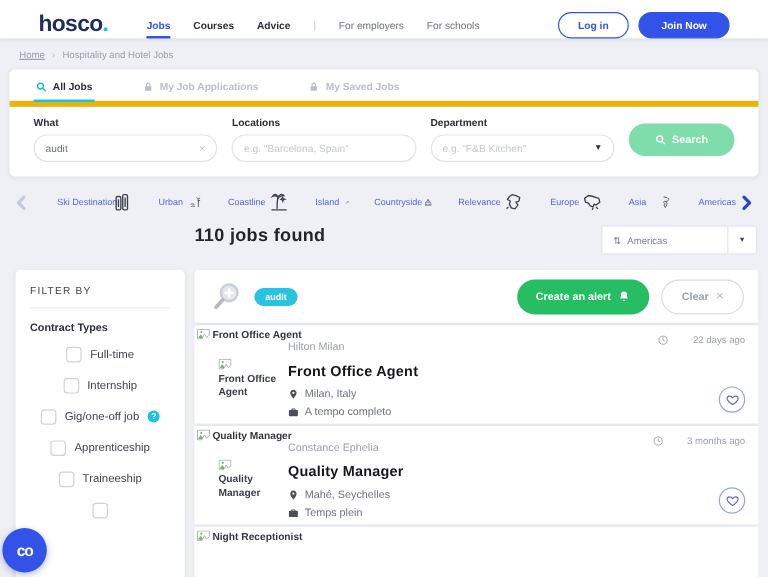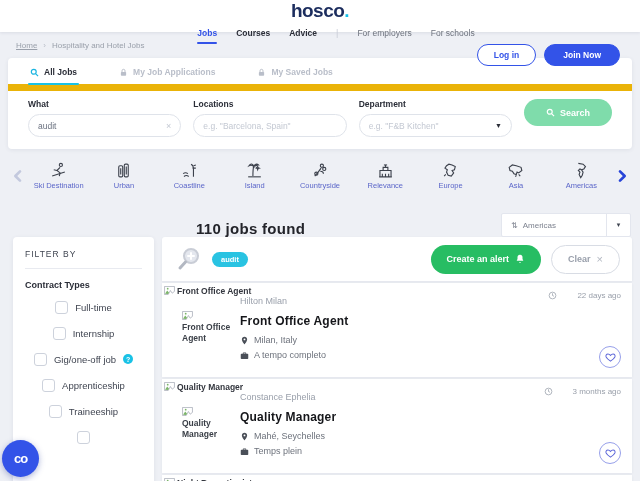--- a/index.html
+++ b/index.html
@@ -5,22 +5,22 @@
   * { margin:0; padding:0; box-sizing:border-box; }
   html,body { width:640px; height:481px; overflow:hidden; }
   body {
     font-family:"Liberation Sans","DejaVu Sans",sans-serif;
     background:#eef0f5; color:#26282e; position:relative;
   }
   svg { display:block; }
 
   
   .navbar {
-    height:32px; background:#fff; display:flex; align-items:center;
-    padding:0 20px; box-shadow:0 1px 3px rgba(40,50,90,.10); position:relative; z-index:5;flex-direction:column;
+    height:32px; background:#fff; display:flex; align-items:flex-end;
+    padding:0 32px; box-shadow:0 1px 3px rgba(40,50,90,.10); position:relative; z-index:5;
   }
   .logo { font-size:19px; font-weight:800; color:#1c2d5e; letter-spacing:-.5px; }
   .logo .dot { color:#16c0e8; }
   .nav-links { display:flex; align-items:center; gap:19px; margin-left:32px; }
   .nav-link { font-size:8.5px; font-weight:700; color:#2b2e38; text-decoration:none; position:relative; padding:6px 0; }
   .nav-link.muted { color:#6d727d; font-weight:400; }
   .nav-link.active { color:#3353e8; }
   .nav-link.active::after {
     content:""; position:absolute; left:0; right:0; bottom:0; height:2.5px; background:#3353e8; border-radius:2px;
   }
@@ -33,28 +33,28 @@
   
   .breadcrumb { height:26px; display:flex; align-items:center; gap:6px; padding:0 16px; font-size:8px; color:#9aa0ab; }
   .breadcrumb .home { text-decoration:underline; color:#9aa0ab; }
   .breadcrumb .sep { color:#b7bcc6; }
 
   
   .search-card {
     margin:0 8px; background:#fff; border-radius:4px;
     box-shadow:0 1px 4px rgba(40,50,90,.08);
   }
-  .tabs { display:flex; gap:38px; padding:0 20px; border-bottom:7px solid #eab308; }
+  .tabs { display:flex; gap:38px; padding:0 20px; border-bottom:5px solid #eab308; }
   .tab { display:flex; align-items:center; gap:5px; font-size:8.5px; font-weight:700; color:#b9bec9; padding:9px 2px 7px; position:relative; cursor:pointer; }
   .tab.active { color:#2b2e38; }
   .tab.active::after { content:""; position:absolute; left:0; right:0; bottom:-1px; height:2.5px; background:#19c2e6; border-radius:2px; }
   .tab .ticon { width:9px; height:9px; color:#b9bec9; }
   .tab.active .ticon { color:#19b4e0; }
 
-  .form-row { display:flex; align-items:flex-start; gap:12px; padding:8px 20px 12px; }
+  .form-row { display:flex; align-items:center; gap:12px; padding:8px 20px 12px; }
   .field { display:flex; flex-direction:column; gap:5px; flex:1; }
   .field label { font-size:8.5px; font-weight:700; color:#2b2e38; }
   .input {
     height:23px; border:1px solid #dfe3ea; border-radius:12px; background:#fff;
     display:flex; align-items:center; padding:0 9px; font-size:8.5px; color:#6b7280; gap:4px;
   }
   .input .val { flex:1; }
   .input .ph { flex:1; color:#c3c8d2; }
   .input .clear-x { color:#c3c8d2; font-size:9px; cursor:pointer; }
   .input .caret { color:#2b2e38; font-size:7px; margin-left:auto; }
@@ -64,21 +64,21 @@
     margin-bottom:0px;
   }
   .btn-search .sicon { width:9px; height:9px; color:#fff; }
 
   
   .carousel { display:flex; align-items:center; padding:12px 10px 10px; }
   .car-chevron { width:16px; height:16px; cursor:pointer; flex:0 0 auto; }
   .car-chevron.left { color:#c3c9de; }
   .car-chevron.right { color:#2744d8; }
   .car-items { flex:1; display:flex; justify-content:space-around; align-items:flex-start; }
-  .car-item { display:flex; flex-direction:column; align-items:center; gap:1px; cursor:pointer; width:64px; }
+  .car-item { display:flex; flex-direction:row; align-items:center; gap:21px; cursor:pointer; width:64px; }
   .car-item .cicon { width:19px; height:19px; color:#3c414c; }
   .car-item .clabel { font-size:7.5px; color:#5b66c9; text-align:center; white-space:nowrap; }
 
   
   .main-row { display:flex; align-items:flex-start; padding:0 8px; }
   .sidebar {
     width:141px; flex:0 0 auto; margin-left:5px; margin-top:37px;
     background:#fff; border-radius:4px; box-shadow:0 1px 4px rgba(40,50,90,.08);
     padding:12px 12px 20px; min-height:260px;
   }
@@ -86,21 +86,21 @@
   .filter-group-title { font-size:9px; font-weight:700; color:#2b2e38; margin:11px 0 4px; }
   .check-row { display:flex; align-items:center; gap:7px; padding:6.5px 0; cursor:pointer;justify-content:center; }
   .checkbox { width:13px; height:13px; border:1px solid #cdd2dc; border-radius:3px; background:#fff; flex:0 0 auto; }
   .check-label { font-size:9.5px; color:#3f4450; }
   .help-badge {
     width:10px; height:10px; border-radius:50%; background:#19c2e6; color:#fff;
     font-size:7px; font-weight:700; display:flex; align-items:center; justify-content:center;
   }
 
   .content-col { flex:1; margin-left:8px; }
-  .results-head { height:37px; display:flex; align-items:flex-end; justify-content:space-between; padding-right:1px;margin-left:34px; }
+  .results-head { height:37px; display:flex; align-items:flex-start; justify-content:space-between; padding-right:1px; }
   .results-count { font-size:15px; font-weight:700; color:#23242a; letter-spacing:.3px; }
   .sort-box {
     width:130px; height:24px; background:#fff; border:1px solid #e3e6ee; border-radius:2px;
     display:flex; align-items:center; font-size:8px; color:#7d828f; cursor:pointer;
   }
   .sort-box .sort-main { flex:1; display:flex; align-items:center; gap:5px; padding:0 9px; }
   .sort-box .sort-caret { width:24px; border-left:1px solid #e3e6ee; align-self:stretch; display:flex; align-items:center; justify-content:center; color:#3f4450; font-size:7px; }
 
   
   .alert-bar {
@@ -118,21 +118,21 @@
   }
   .btn-alert .bicon { width:10px; height:10px; }
   .btn-clear {
     background:#fff; color:#9aa0ac; border:1px solid #d8dce4; border-radius:15px; height:29px; padding:0 16px;
     font-size:9px; font-weight:700; display:flex; align-items:center; gap:6px; cursor:pointer;
   }
   .btn-clear .x { font-size:11px; font-weight:400; color:#b3b8c2; }
 
   
   .job-card {
-    background:#fff; position:relative; height:94px; margin-bottom:2px;
+    background:#fff; position:relative; height:82px; margin-bottom:2px;
     box-shadow:0 1px 3px rgba(40,50,90,.06); display:flex; cursor:pointer;
   }
   .corner-alt {
     position:absolute; top:3px; left:2px; display:flex; align-items:flex-start; gap:2px;
     font-size:8.5px; font-weight:700; color:#33363e;
   }
   .broken-img { width:11px; height:9px; flex:0 0 auto; margin-top:0px; }
   .logo-zone { width:78px; flex:0 0 auto; padding:28px 4px 0 20px; }
   .logo-alt { display:flex; gap:2px; font-size:8.5px; color:#3a3f47; font-weight:700; line-height:1.25; width:56px; flex-wrap:wrap; }
   .job-body { padding-top:13px; }

